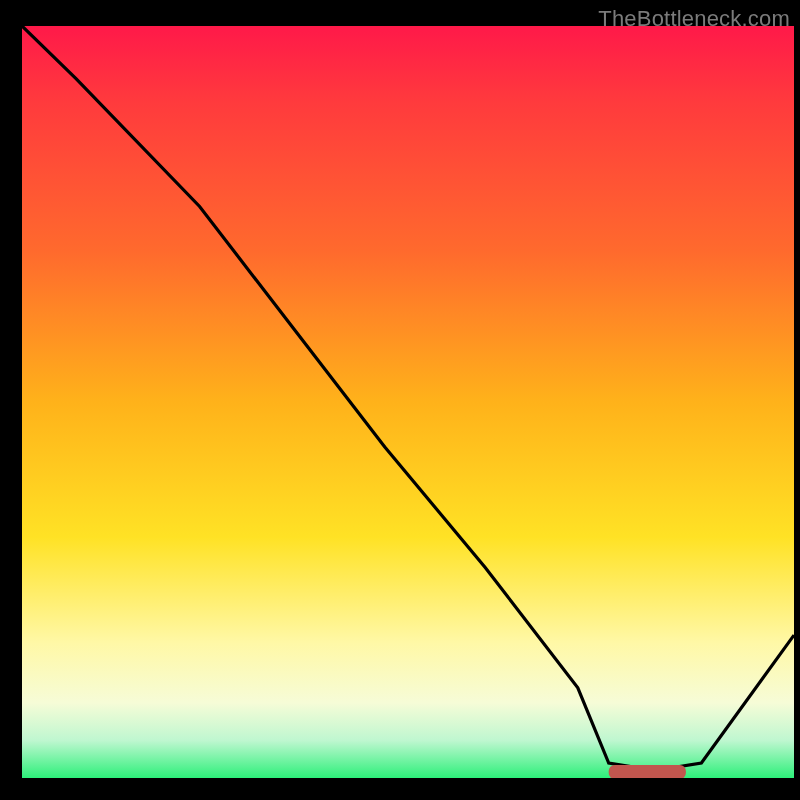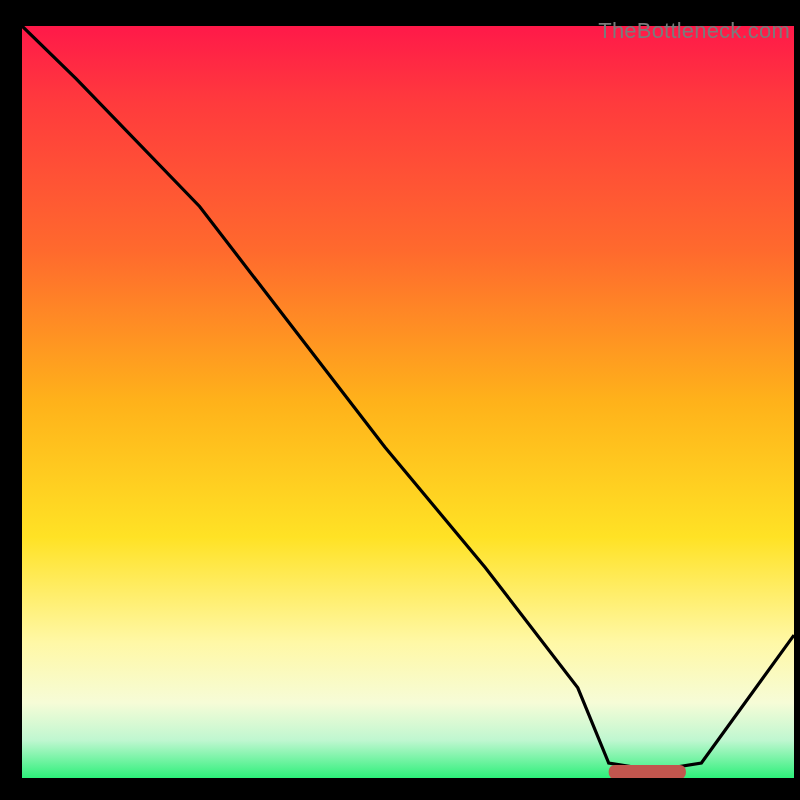--- a/index.html
+++ b/index.html
@@ -58,21 +58,21 @@
     position: absolute;
     left: 22px;
     top: 26px;
     right: 6px;
     bottom: 22px;
     width: calc(800px - 28px);
     height: calc(800px - 48px);
   }
   .watermark {
     position: absolute;
-    top: 18px;
+    top: 6px;
     right: 10px;
     font-family: Arial, Helvetica, sans-serif;
     font-size: 22px;
     color: #7b7b7b;
     letter-spacing: 0.2px;
     user-select: none;
   }
 </style>
 </head>
 <body>

